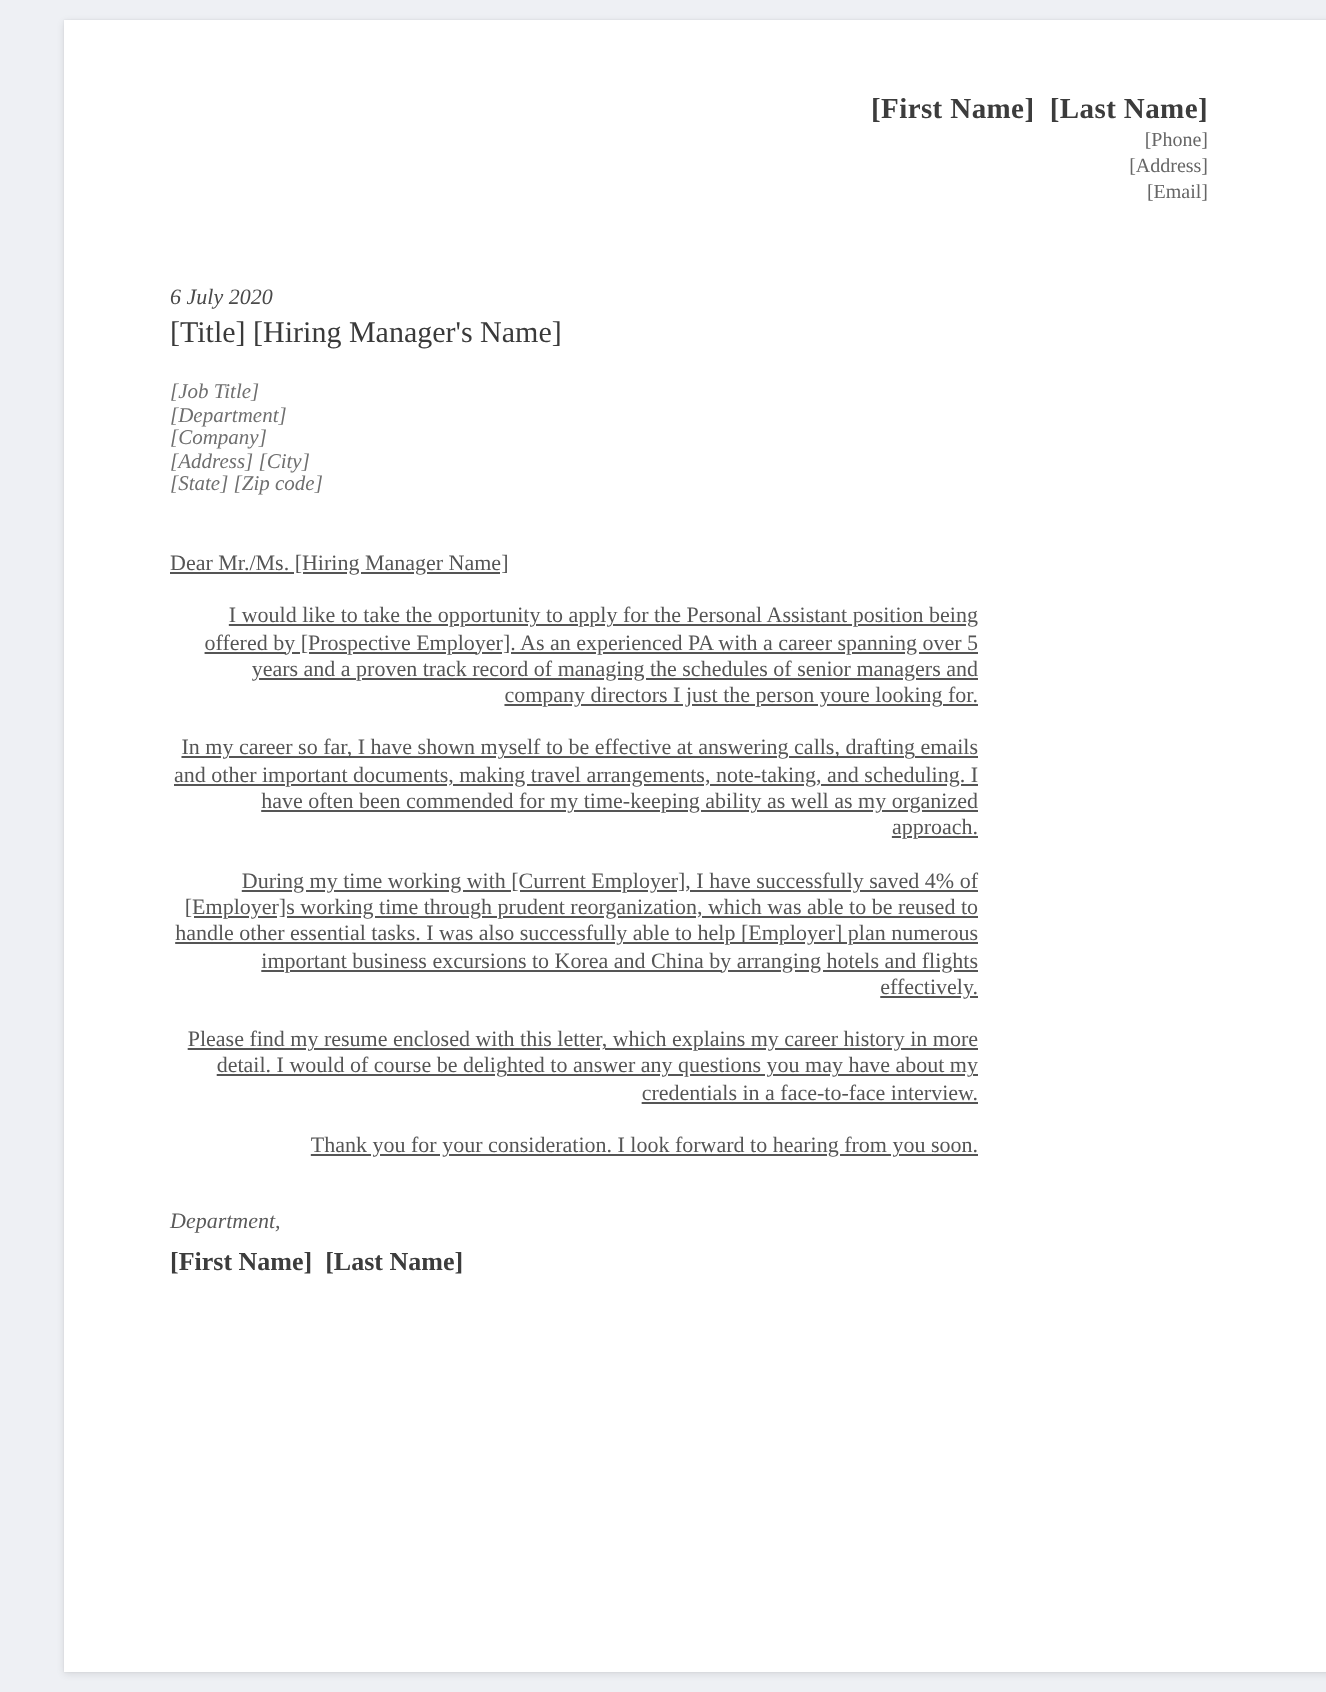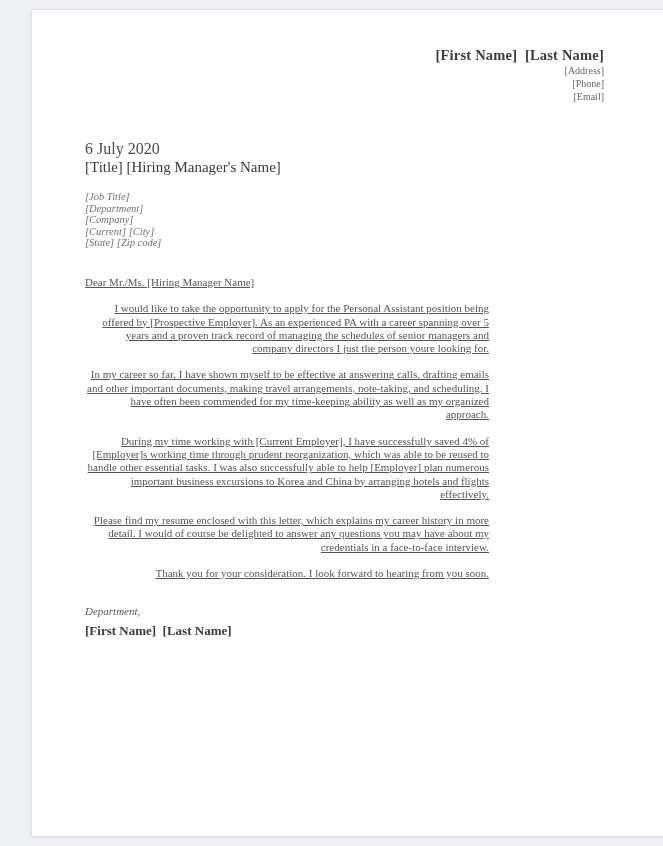--- a/index.html
+++ b/index.html
@@ -27,23 +27,24 @@
     white-space: pre-wrap;
     line-height: 18px;
   }
   .sender-line {
     font-size: 10px;
     color: #666666;
     line-height: 13px;
   }
   .date-line {
     margin-top: 39px;
-    font-size: 16px;
+    font-size: 11px;
     color: #4a4a4a;
     line-height: 14px;
+    font-style: italic;
   }
   .recipient-name {
     margin-top: 2px;
     font-size: 15px;
     font-weight: normal;
     color: #3a3a3a;
     line-height: 19px;
   }
   .recipient-details {
     margin-top: 14px;
@@ -77,34 +78,34 @@
     line-height: 17px;
   }
 </style>
 </head>
 <body>
 
 <div class="page">
 
   <div class="sender-block">
     <div class="sender-name">[First Name]  [Last Name]</div>
+    <div class="sender-line">[Phone]</div>
     <div class="sender-line">[Address]</div>
-    <div class="sender-line">[Phone]</div>
     <div class="sender-line">[Email]</div>
   </div>
 
   <div class="date-line">6 July 2020</div>
 
   <div class="recipient-name">[Title] [Hiring Manager's Name]</div>
 
   <div class="recipient-details">
     <div>[Job Title]</div>
     <div>[Department]</div>
     <div>[Company]</div>
-    <div>[Current] [City]</div>
+    <div>[Address] [City]</div>
     <div>[State] [Zip code]</div>
   </div>
 
   <div class="letter-body">
     <div class="salutation">Dear Mr./Ms. [Hiring Manager Name]</div>
     <p class="paragraph">I would like to take the opportunity to apply for the Personal Assistant position being offered by [Prospective Employer]. As an experienced PA with a career spanning over 5 years and a proven track record of managing the schedules of senior managers and company directors I just the person youre looking for.</p>
     <p class="paragraph">In my career so far, I have shown myself to be effective at answering calls, drafting emails and other important documents, making travel arrangements, note-taking, and scheduling. I have often been commended for my time-keeping ability as well as my organized approach.</p>
     <p class="paragraph">During my time working with [Current Employer], I have successfully saved 4% of [Employer]s working time through prudent reorganization, which was able to be reused to handle other essential tasks. I was also successfully able to help [Employer] plan numerous important business excursions to Korea and China by arranging hotels and flights effectively.</p>
     <p class="paragraph">Please find my resume enclosed with this letter, which explains my career history in more detail. I would of course be delighted to answer any questions you may have about my credentials in a face-to-face interview.</p>
     <p class="paragraph">Thank you for your consideration. I look forward to hearing from you soon.</p>

